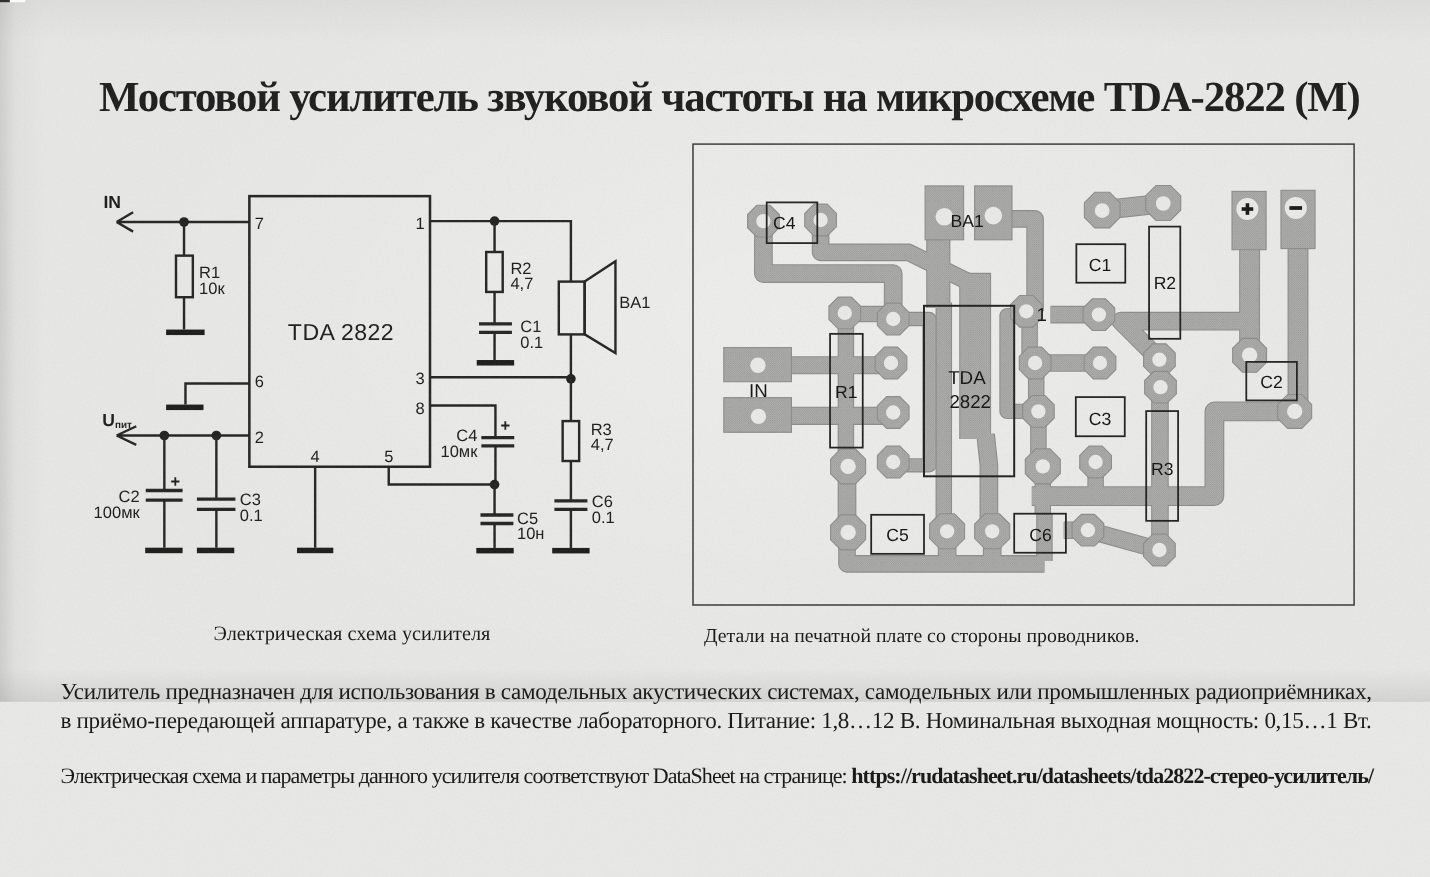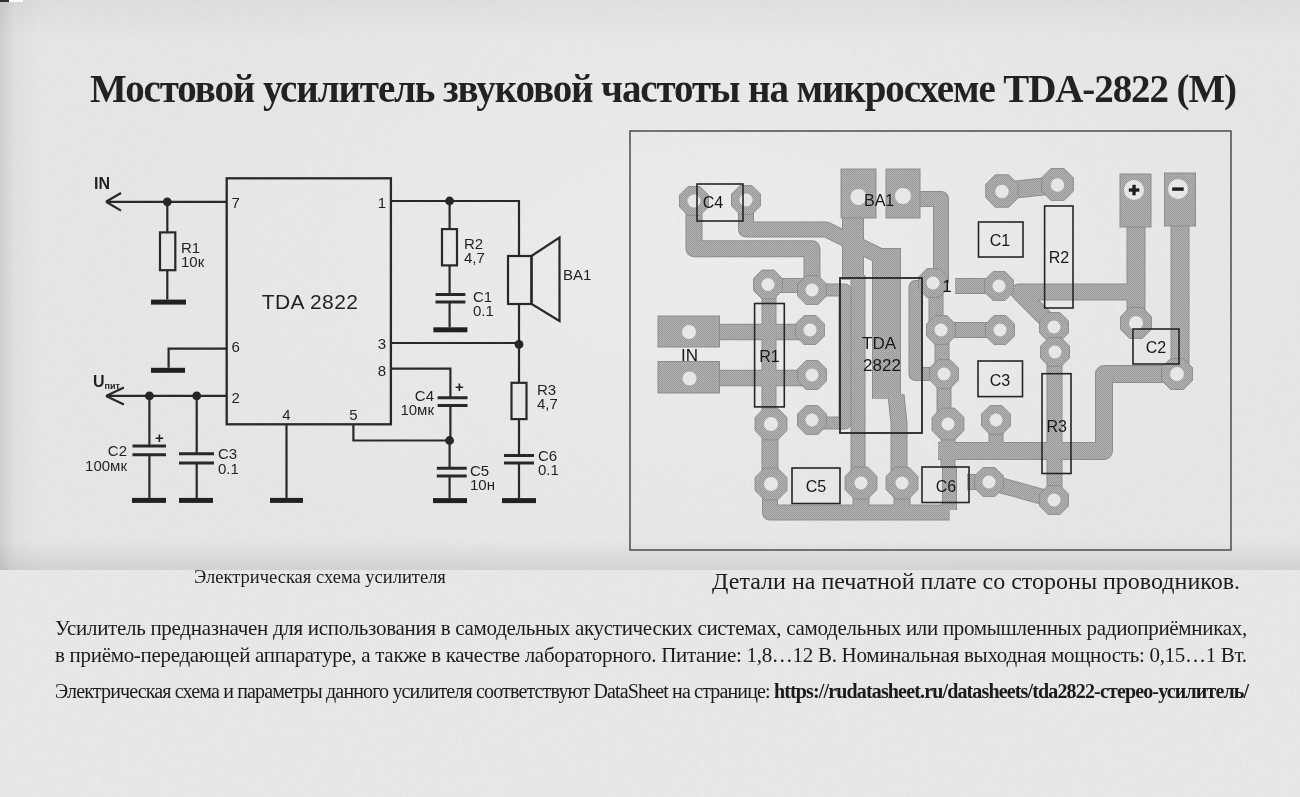--- a/index.html
+++ b/index.html
@@ -1,17 +1,17 @@
 <!DOCTYPE html>
 <html><head>
 <meta charset="utf-8">
 <style>
   html,body{margin:0;padding:0;}
   body{width:1300px;height:797px;overflow:hidden;background:#e9e9e7;font-family:"Liberation Sans",sans-serif;}
-  .page{position:absolute;left:0;top:0;width:1300px;height:570px;
+  .page{position:absolute;left:0;top:0;width:1300px;height:638px;
     background:
       radial-gradient(ellipse 900px 500px at 55% 45%, rgba(255,255,255,0.28), rgba(255,255,255,0) 70%),
       linear-gradient(90deg, rgba(120,120,118,0.22) 0px, rgba(120,120,118,0.06) 14px, rgba(120,120,118,0) 40px),
       linear-gradient(0deg, rgba(120,120,118,0.18) 0px, rgba(120,120,118,0) 30px),
       linear-gradient(180deg, rgba(140,140,138,0.10) 0px, rgba(140,140,138,0) 40px),
       #e7e7e5;}
   .t{position:absolute;color:#141414;}
 </style>
 </head>
 <body>
@@ -360,25 +360,25 @@
             <rect x="1132.4" y="184.8" width="3.3" height="10.5"></rect>
           </g>
 
     <rect x="1172.2" y="187.4" width="11.5" height="3.4" fill="#161616" stroke="none"></rect>
   </g>
 </g>
 </svg>
 
 <div class="t" style="left:0;top:567px;width:640px;text-align:center;font-family:Liberation Serif, serif;font-size:18.5px;">Электрическая схема усилителя</div>
 
-<div class="t" style="left:640px;top:568px;width:600px;text-align:right;font-family:'Liberation Serif',serif;font-size:24px;">Детали на печатной плате со стороны проводников.</div>
+<div class="t" style="left:640px;top:568px;width:600px;text-align:left;font-family:'Liberation Serif',serif;font-size:18px;">Детали на печатной плате со стороны проводников.</div>
 
 <div class="t" style="left:55px;top:615px;width:1245px;font-family:'Liberation Serif',serif;font-size:21px;letter-spacing:-0.3px;line-height:27px;white-space:nowrap;">Усилитель предназначен для использования в самодельных акустических системах, самодельных или промышленных радиоприёмниках,<br>в приёмо-передающей аппаратуре, а также в качестве лабораторного. Питание: 1,8…12 В. Номинальная выходная мощность: 0,15…1 Вт.</div>
 
-<div class="t" style="left:55px;top:680px;width:1245px;font-family:'Liberation Serif',serif;font-size:20px;letter-spacing:-0.85px;white-space:nowrap;">Электрическая схема и параметры данного усилителя соответствуют DataSheet на странице: <b>https://rudatasheet.ru/datasheets/tda2822-стерео-усилитель/</b></div>
+<div class="t" style="left:55px;top:695px;width:1245px;font-family:'Liberation Serif',serif;font-size:20px;letter-spacing:-0.85px;white-space:nowrap;">Электрическая схема и параметры данного усилителя соответствуют DataSheet на странице: <b>https://rudatasheet.ru/datasheets/tda2822-стерео-усилитель/</b></div>
 
 <svg width="1300" height="797" style="position:absolute;left:0;top:0;pointer-events:none">
 <filter id="grain" x="0" y="0" width="100%" height="100%">
   <feTurbulence type="fractalNoise" baseFrequency="0.55" numOctaves="2" seed="11" stitchTiles="stitch"></feTurbulence>
   <feColorMatrix type="saturate" values="0"></feColorMatrix>
 </filter>
 <rect width="1300" height="797" filter="url(#grain)" opacity="0.085"></rect>
 </svg>
 </div>
 

